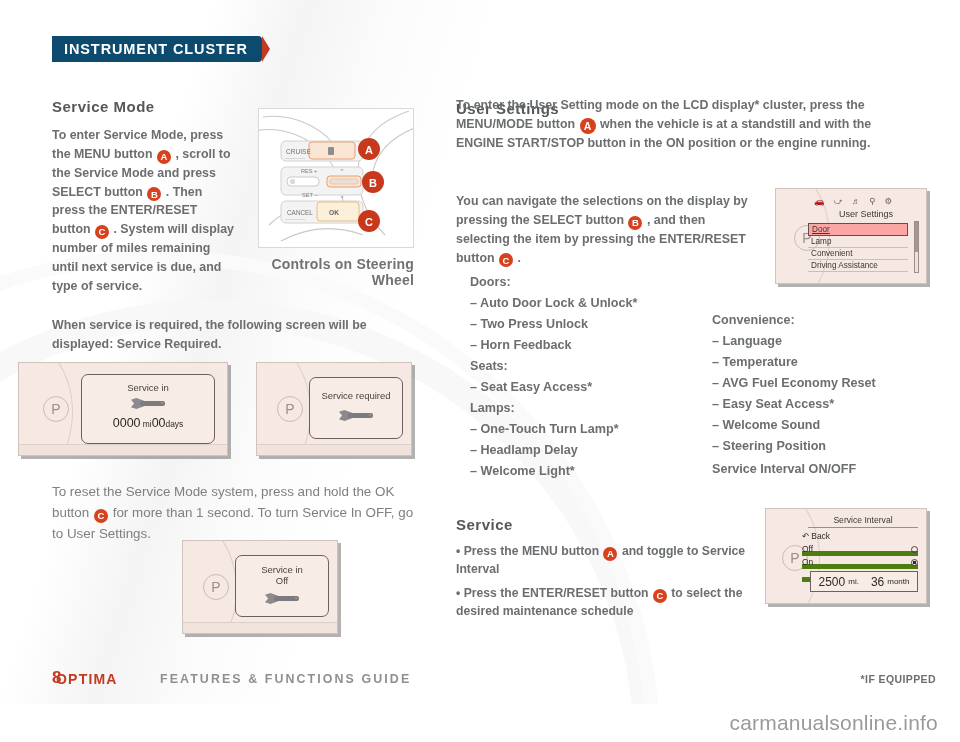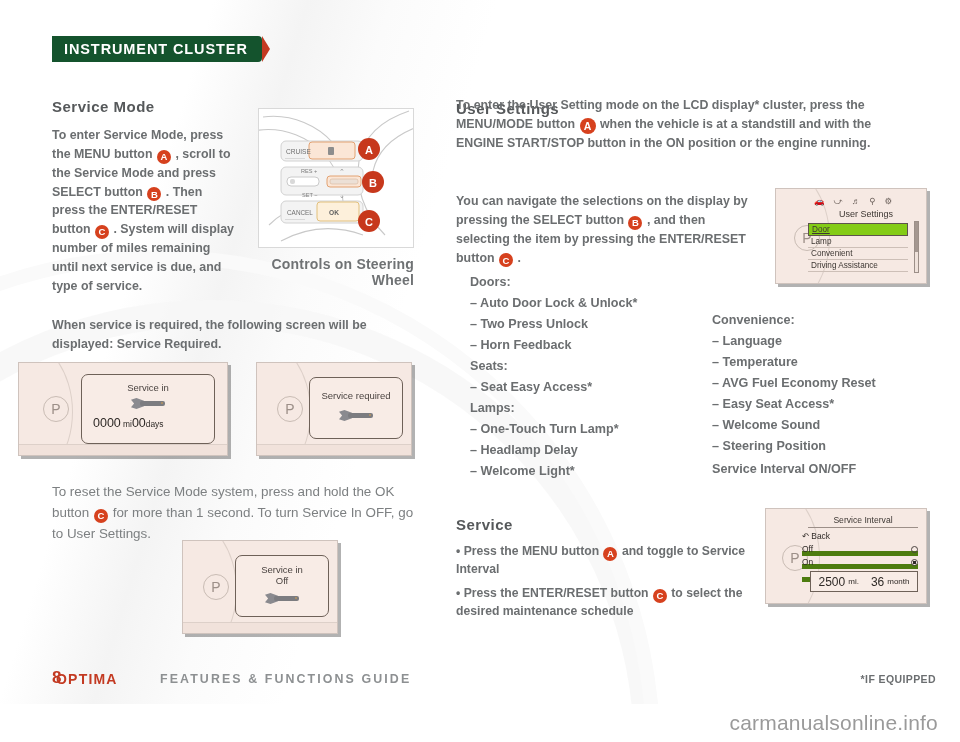--- a/index.html
+++ b/index.html
@@ -32,21 +32,21 @@
   .sheen-arc2 {
     position: absolute; left: -340px; top: 250px;
     width: 1000px; height: 1000px; border-radius: 50%;
     border: 14px solid #fafafa;
   }
 
   
   .section-banner {
     position: absolute; left: 52px; top: 36px;
     height: 26px; padding: 0 14px 0 12px;
-    background: #14532d;
+    background: #0c4a6e;
     display: flex; align-items: center;
     color: #ffffff;
     font-size: 14.5px; font-weight: bold; letter-spacing: .9px;
     border-radius: 0 4px 4px 0;
   }
   .section-banner::after {
     content: "";
     position: absolute; right: -8px; top: 0;
     width: 0; height: 0;
     border-top: 13px solid transparent;
@@ -168,21 +168,21 @@
   .us-iconrow {
     position: absolute; left: 38px; top: 7px;
     display: flex; gap: 9px; color: #6d625c; font-size: 8.5px;
   }
   .us-list { position: absolute; left: 32px; top: 34px; width: 100px; }
   .us-item {
     font-size: 8.2px; color: #3d3733; padding: 1px 3px;
     border-bottom: 1px solid #cdbfb7;
     font-family: "Liberation Sans", sans-serif;
   }
-  .us-item.selected { border: 1px solid #5d534d; background: #84cc16; text-decoration: underline; }
+  .us-item.selected { border: 1px solid #5d534d; background: #fca5a5; text-decoration: underline; }
   .us-scroll {
     position: absolute; right: 7px; top: 32px; width: 5px; height: 52px;
     border: 1px solid #9c8f88; background: #efe2db;
   }
   .us-scroll i { display:block; width: 100%; height: 60%; background: #a49790; }
 
   
   #list-left  { position: absolute; left: 470px; top: 268px; width: 230px; }
   #list-right { position: absolute; left: 712px; top: 306px; width: 215px; }
   .list-head { color: #6b6e70; font-size: 12.6px; font-weight: bold; margin: 7px 0 3px; }
@@ -320,21 +320,21 @@
     <div class="arc"></div>
     <div class="pbadge" style="left:24px; top:33px;">P</div>
     <div class="screen" style="left:62px; top:11px; width:134px; height:70px;">
       <div class="scr-title" style="margin-top:7px;">Service in</div>
       <div style="display:flex;justify-content:center;margin-top:5px;">
         <span class="wrench">
             <i class="head"></i>
             <i class="handle"></i>
           </span>
       </div>
-      <div style="display:flex;justify-content:flex-start;padding:4px 11px 0;color:#2f2a27;">
+      <div style="display:flex;justify-content:center;padding:4px 11px 0;color:#2f2a27;">
         <span><span style="font-size:12.5px;">0000</span><span style="font-size:8px;"> </span><span style="font-size:8.4px;">mi</span></span>
         <span><span style="font-size:12.5px;">00</span><span style="font-size:8.4px;">days</span></span>
       </div>
     </div>
     <div class="bottombar"></div>
   </div>
 
   <div class="cluster" id="cluster-service-required">
     <div class="arc"></div>
     <div class="pbadge" style="left:20px; top:33px;">P</div>

